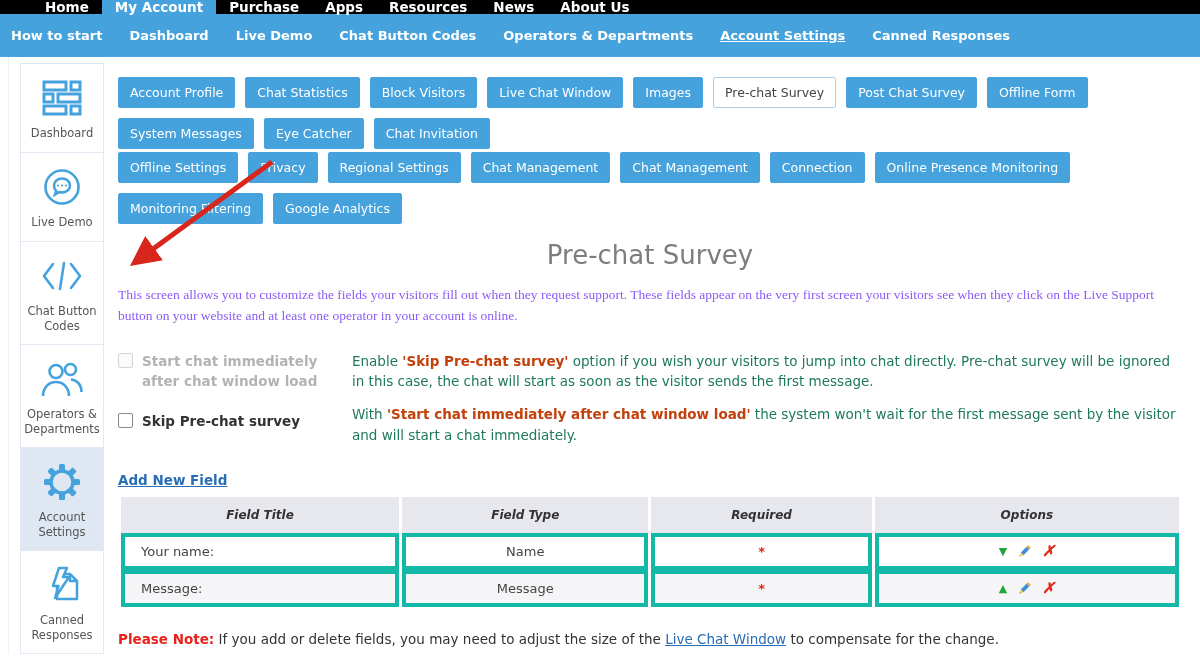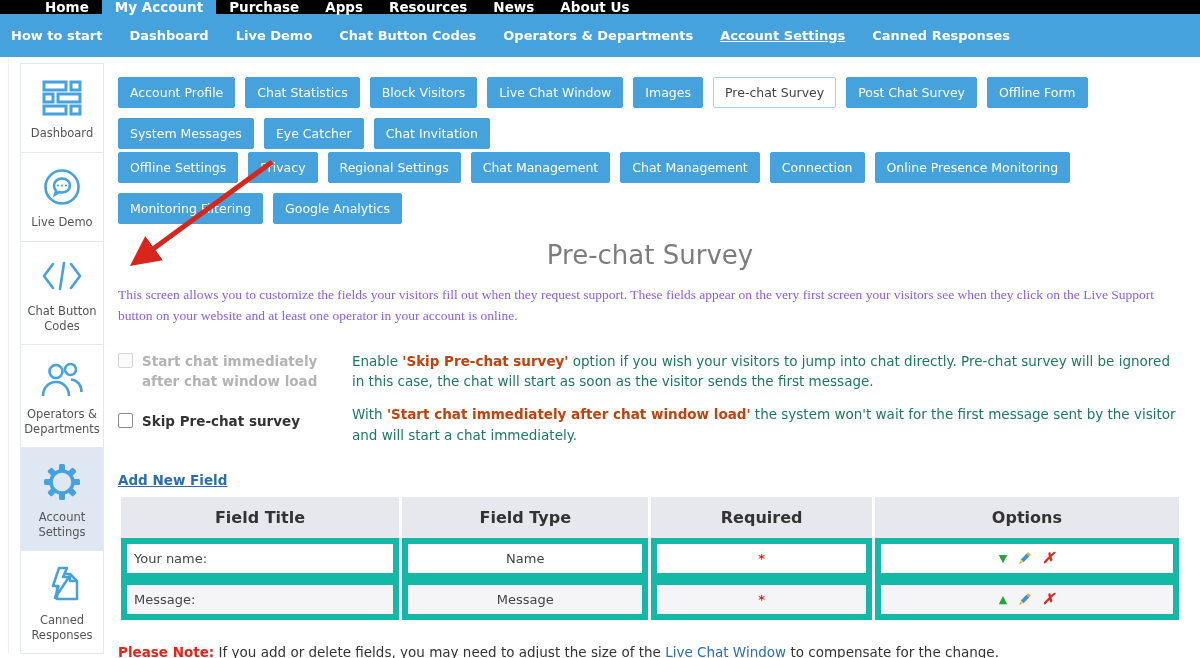--- a/index.html
+++ b/index.html
@@ -48,22 +48,22 @@
     appearance: none; -webkit-appearance: none; width: 15px; height: 15px; flex-shrink: 0;
     border: 1px solid #8a8a8a; border-radius: 2px; background: #fff; margin: 2px 0 0 0; cursor: pointer;
   }
   .cbx:disabled { border-color: #d4d4d4; background: #fbfbfb; cursor: default; }
   .opt-right { flex: 1; color: #1e7a5b; font-size: 13.5px; line-height: 1.5; }
   .opt-right p { margin: 0 0 13px; }
   .opt-right b { color: #c2410c; }
   .add-link { display: inline-block; font-weight: bold; color: #2a6db5; text-decoration: underline; font-size: 13.5px; margin: 14px 0 9px; cursor: pointer; }
   
   table { width: 100%; border-collapse: separate; border-spacing: 3px 0; }
-  th { background: #e7e7ee; font-size: 16px; padding: 11px 6px; color: #333; font-weight: bold; }
-  td { border: 6px solid #14b8a6; padding: 7px 7px; font-size: 13px; color: #444; height: 33px; }
+  th { background: #e7e7ee; font-size: 12px; padding: 11px 6px; color: #333; font-weight: bold; font-style: italic; }
+  td { border: 4px solid #14b8a6; padding: 7px 16px; font-size: 13px; color: #444; height: 33px; }
   tr.alt td { background: #f5f5f8; margin-top: 24px; }
   .c { text-align: center; }
   .req { color: #e8221a; font-weight: bold; font-size: 13px; }
   .opt-icons { display: flex; justify-content: center; align-items: center; gap: 10px; }
   .tri { color: #21a63c; font-size: 11px; cursor: pointer; }
   .del { color: #df2b1f; font-weight: bold; font-size: 15px; font-style: italic; font-family: "DejaVu Serif", serif; cursor: pointer; line-height: 1; }
   .pencil { cursor: pointer; display: inline-flex; }
   
   .note { margin-top: 24px; font-size: 13.5px; color: #333; }
   .note .nlabel { color: #e8221a; font-weight: bold; text-align: right; }

